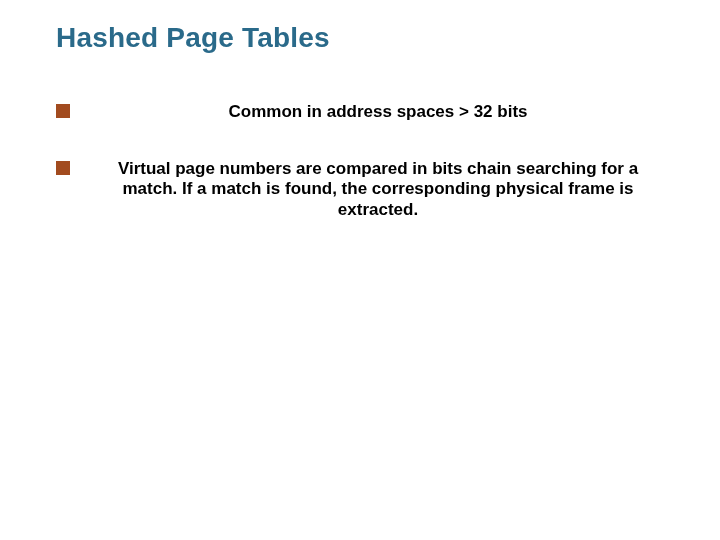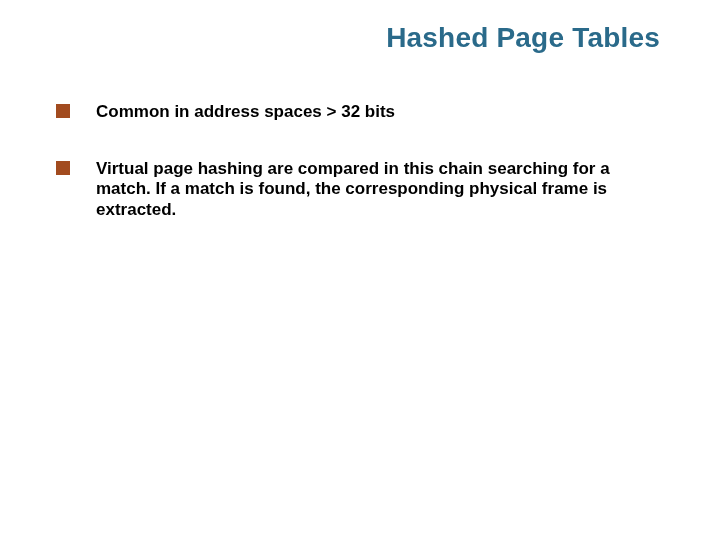--- a/index.html
+++ b/index.html
@@ -12,53 +12,54 @@
     color: #000000;
   }
   .slide {
     box-sizing: border-box;
     width: 720px;
     height: 540px;
     padding: 22px 60px 0 56px;
     position: relative;
   }
   .title {
-    text-align: right;
+    text-align: left;
     font-size: 28px;
     font-weight: bold;
     color: #2a6a8a;
     margin: 0 0 48px 0;
     letter-spacing: 0.2px;
   }
   ul.bullets {
     list-style: none;
     margin: 0;
     padding: 0;
   }
   ul.bullets > li {
     position: relative;
     padding-left: 40px;
     font-size: 17px;
     line-height: 1.22;
     font-weight: bold;
     color: #000000;
     margin-bottom: 36px;
+    text-align: center;
   }
   ul.bullets > li::before {
     content: "";
     position: absolute;
     left: 0;
     top: 2px;
     width: 14px;
     height: 14px;
     background: #a24b1f;
   }
 </style>
 </head>
 <body>
 
 <div class="slide">
   <h1 class="title">Hashed Page Tables</h1>
   <ul class="bullets">
     <li><span>Common in address spaces &gt; 32 bits</span></li>
-    <li><span>Virtual page hashing are compared in this chain searching for a match. If a match is found, the corresponding physical frame is extracted.</span></li>
+    <li><span>Virtual page numbers are compared in bits chain searching for a match. If a match is found, the corresponding physical frame is extracted.</span></li>
   </ul>
 </div>
 
 </body></html>

